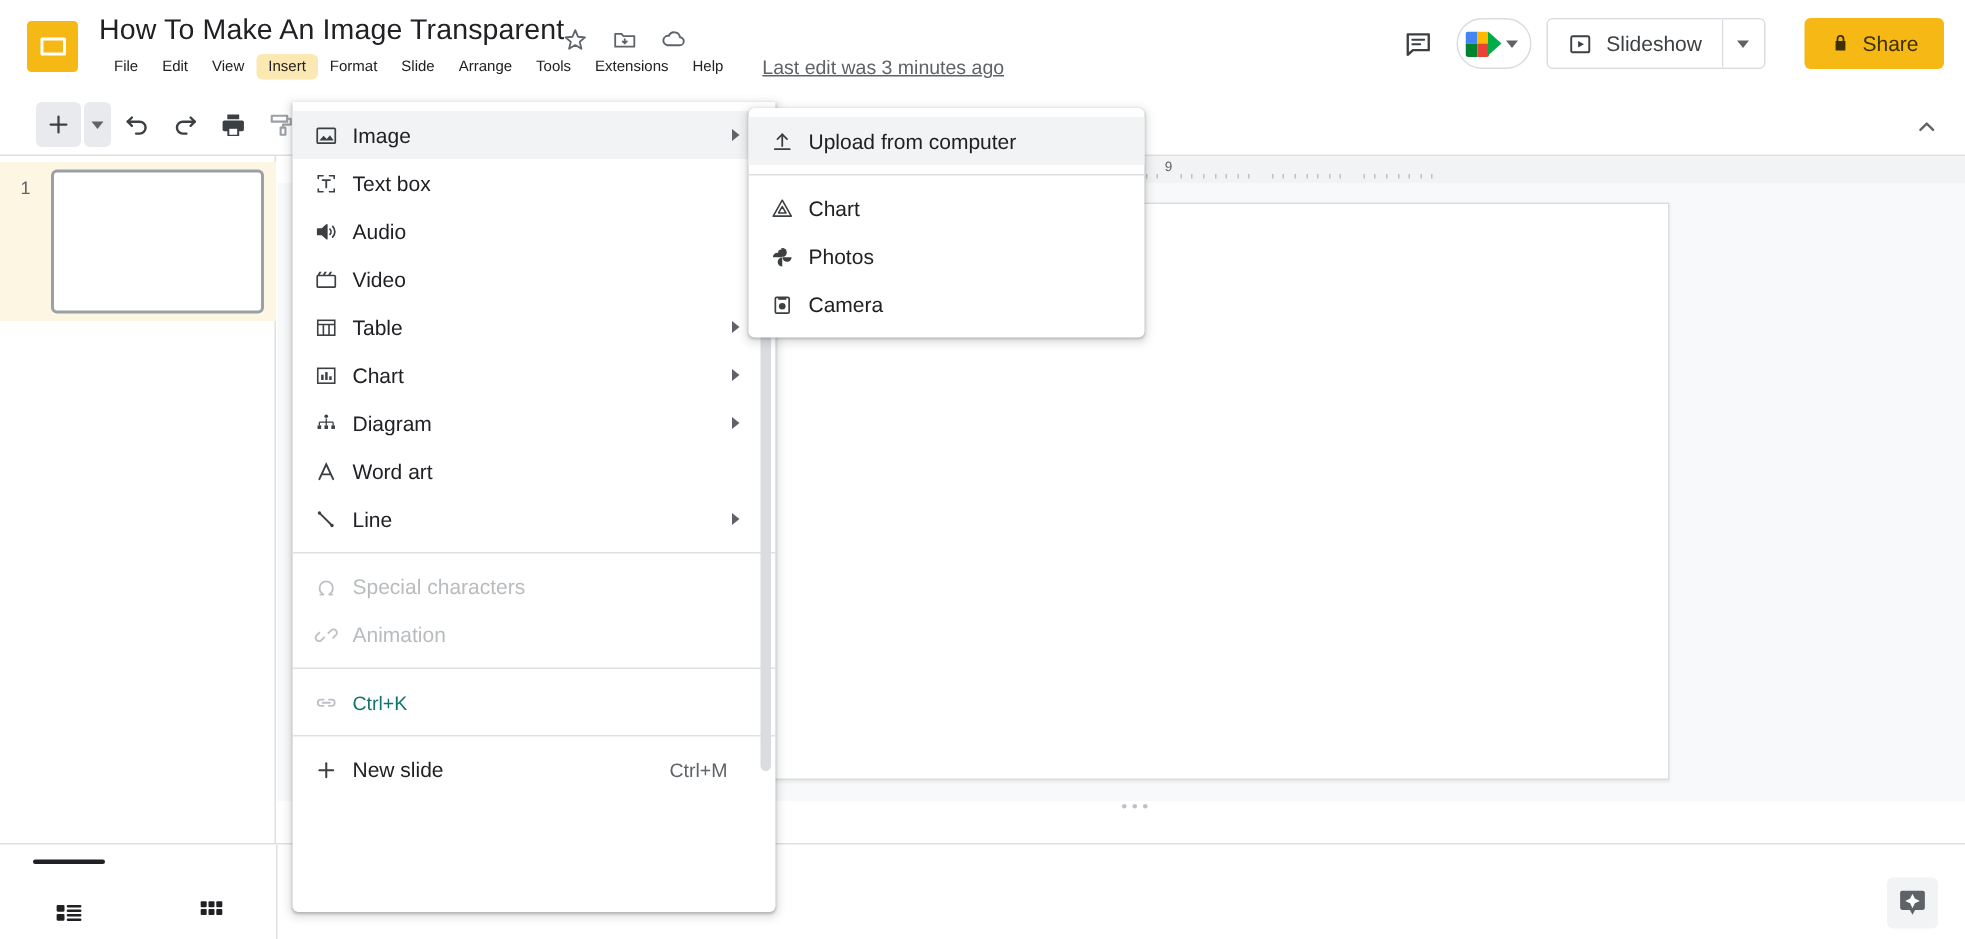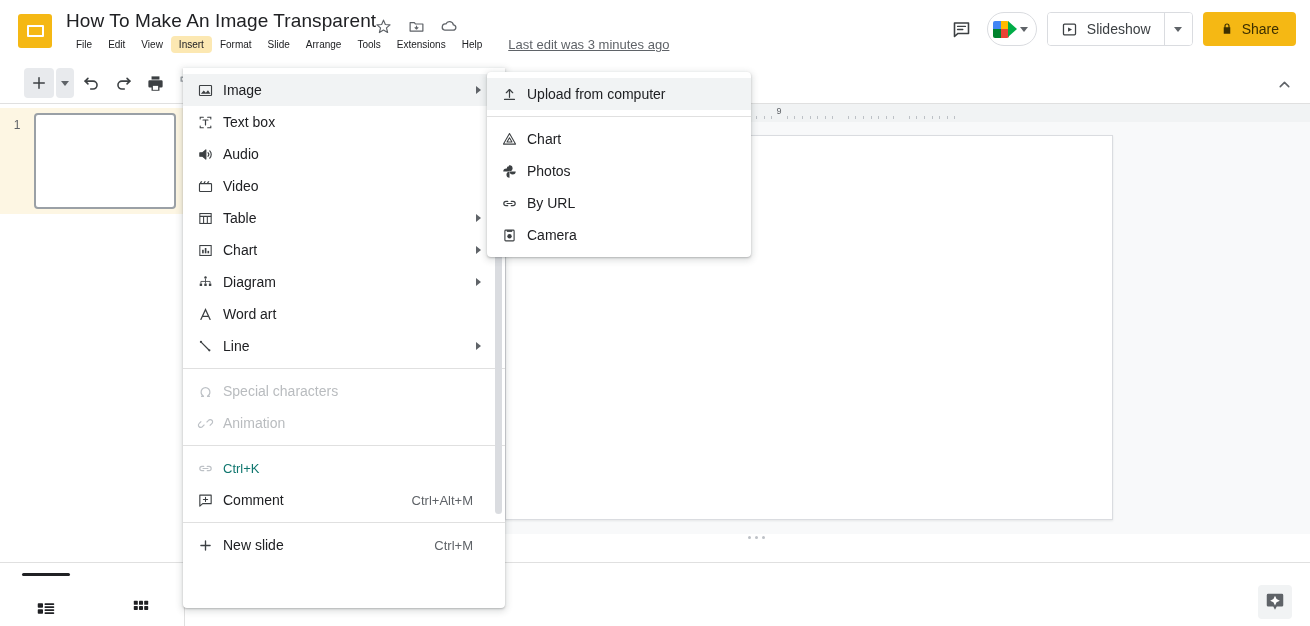--- a/index.html
+++ b/index.html
@@ -46,21 +46,21 @@
   .meet-icon .q4 { position:absolute; left:8px; top:8.5px; width:8px; height:8.5px; background:#ea4335;}
   .caret-dn { width:0;height:0;border-left:4px solid transparent;border-right:4px solid transparent;border-top:5px solid #5f6368;}
 
   .slideshow-group { display:flex; align-items:stretch; height:34px; border:1px solid #dadce0; border-radius:4px; overflow:hidden; }
   .slideshow-btn { display:flex; align-items:center; gap:9px; padding:0 13px; cursor:pointer; background:#fff; }
   .slideshow-btn .lbl { font-size:14px; color:#3c4043; }
   .slideshow-sep { width:1px; background:#dadce0; }
   .slideshow-caret { width:27px; display:flex; align-items:center; justify-content:center; cursor:pointer; background:#fff; }
 
   .share-btn { display:flex; align-items:center; gap:8px; height:34px; padding:0 17px;
-               background:#f5b814; border-radius:4px; cursor:pointer; }
+               background:#f5b814; border-radius:4px; cursor:pointer;margin-left:16px; }
   .share-btn .lbl { font-size:14px; color:#3c2f00; font-weight:500; }
 
   
   .toolbar { position:absolute; left:0; top:62px; width:1310px; height:42px; background:#fff; }
   .tb-inner { position:absolute; left:24px; top:6px; display:flex; align-items:center; gap:2px; }
   .tb-btn { width:30px; height:30px; display:flex; align-items:center; justify-content:center; border-radius:4px; cursor:pointer; }
   .tb-btn.sel { background:#e8eaed; }
   .tb-caret { width:18px; height:30px; display:flex; align-items:center; justify-content:center; cursor:pointer; border-radius:4px;}
   .tb-caret.sel { background:#e8eaed; }
   .collapse-btn { position:absolute; right:12px; top:8px; width:28px; height:28px;
@@ -100,21 +100,21 @@
   
   .bottombar { position:absolute; left:0; top:562px; width:1310px; height:64px; background:#fff; border-top:1px solid #e0e0e0; }
   .view-icons { position:absolute; left:0; top:0; width:185px; height:64px; border-right:1px solid #e0e0e0; }
   .view-btn { position:absolute; top:32px; width:30px; height:26px; display:flex; align-items:center; justify-content:center; cursor:pointer; }
   .view-underline { position:absolute; left:22px; top:10px; width:48px; height:3px; background:#202124; border-radius:2px; }
   .explore-btn { position:absolute; right:18px; top:22px; width:34px; height:34px; border-radius:4px;
                  background:#f1f3f4; display:flex; align-items:center; justify-content:center; cursor:pointer; }
 
   
   .menu-pop { position:absolute; background:#fff; border-radius:0 0 4px 4px;
-              box-shadow:0 2px 6px 2px rgba(60,64,67,.15), 0 1px 2px 0 rgba(60,64,67,.3); z-index:50; }
+              box-shadow:0 2px 6px 2px rgba(60,64,67,.15), 0 1px 2px 0 rgba(60,64,67,.3); z-index:50;margin-left:12px; }
   #insert-menu { left:183px; top:68px; width:322px; height:540px; padding:6px 0 0 0; overflow:hidden; }
   .mrow { position:relative; display:flex; align-items:center; height:32px; padding:0 0 0 14px; cursor:pointer; }
   .mrow.hl { background:#f1f3f4; }
   .mrow.disabled { cursor:default; }
   .mrow .mi-ico { width:26px; display:flex; align-items:center; justify-content:flex-start; flex:0 0 26px; }
   .mrow .mi-lbl { font-size:14px; color:#202124; flex:1; white-space:nowrap; }
   .mrow.disabled .mi-lbl { color:#b9bcbf; }
   .mrow .mi-accel { font-size:13px; color:#5f6368; padding-right:32px; white-space:nowrap; }
   .mrow.disabled .mi-accel { color:#0f766e; }
   .mrow .mi-arrow { position:absolute; right:24px; width:0; height:0;
@@ -513,30 +513,20 @@
 
     <div class="mrow disabled">
       <span class="mi-ico dim">
         <svg width="17" height="17" viewBox="0 0 24 24" fill="none" stroke="#bdc1c6" stroke-width="1.7" stroke-linecap="round">
           <path d="M9.5 9H7a3 3 0 0 0 0 6h2.5M14.5 9H17a3 3 0 0 1 0 6h-2.5M8.5 12h7"></path>
         </svg>
       </span>
       <span class="mi-accel">Ctrl+K</span>
     </div>
 
-    <div class="mrow">
-      <span class="mi-ico">
-        <svg width="17" height="17" viewBox="0 0 24 24" fill="none" stroke="#3c4043" stroke-width="1.6" stroke-linejoin="round">
-          <path d="M4 4.5h16v12H8l-4 3.5z"></path>
-          <path d="M12 7.5v6M9 10.5h6" stroke-linecap="round" stroke-width="1.5"></path>
-        </svg>
-      </span>
-      <span class="mi-lbl">Comment</span>
-      <span class="mi-accel">Ctrl+Alt+M</span>
-    </div>
 
     <div class="msep"></div>
 
     <div class="mrow">
       <span class="mi-ico">
         <svg width="17" height="17" viewBox="0 0 24 24" stroke="#3c4043" stroke-width="1.9" stroke-linecap="round">
           <line x1="12" y1="5.5" x2="12" y2="18.5"></line>
             <line x1="5.5" y1="12" x2="18.5" y2="12"></line>
         </svg>
       </span>
@@ -581,28 +571,20 @@
           <path d="M11.2 3.2c1.7 0 3.1 1.4 3.1 3.1v4.5H11.2a3.1 3.1 0 0 1 0-6.2V3.2z" transform="rotate(0 12 12)"></path>
           <path d="M12 3.2a4.3 4.3 0 0 1 0 8.6V3.2z"></path>
           <path d="M20.8 12a4.3 4.3 0 0 1-8.6 0h8.6z"></path>
           <path d="M12 20.8a4.3 4.3 0 0 1 0-8.6v8.6z"></path>
           <path d="M3.2 12a4.3 4.3 0 0 1 8.6 0H3.2z"></path>
         </svg>
       </span>
       <span class="mi-lbl">Photos</span>
     </div>
 
-    <div class="mrow">
-      <span class="mi-ico">
-        <svg width="17" height="17" viewBox="0 0 24 24" fill="none" stroke="#3c4043" stroke-width="1.7" stroke-linecap="round">
-          <path d="M9.5 9H7a3 3 0 0 0 0 6h2.5M14.5 9H17a3 3 0 0 1 0 6h-2.5M8.5 12h7"></path>
-        </svg>
-      </span>
-      <span class="mi-lbl">By URL</span>
-    </div>
 
     <div class="mrow">
       <span class="mi-ico">
         <svg width="17" height="17" viewBox="0 0 24 24" fill="none" stroke="#3c4043" stroke-width="1.6">
           <rect x="5.5" y="4.5" width="13" height="15" rx="1.2"></rect>
           <rect x="8.2" y="4.5" width="7.6" height="2.4" fill="#3c4043" stroke="none"></rect>
           <circle cx="12" cy="13" r="3.1" fill="#3c4043" stroke="none"></circle>
         </svg>
       </span>
       <span class="mi-lbl">Camera</span>

